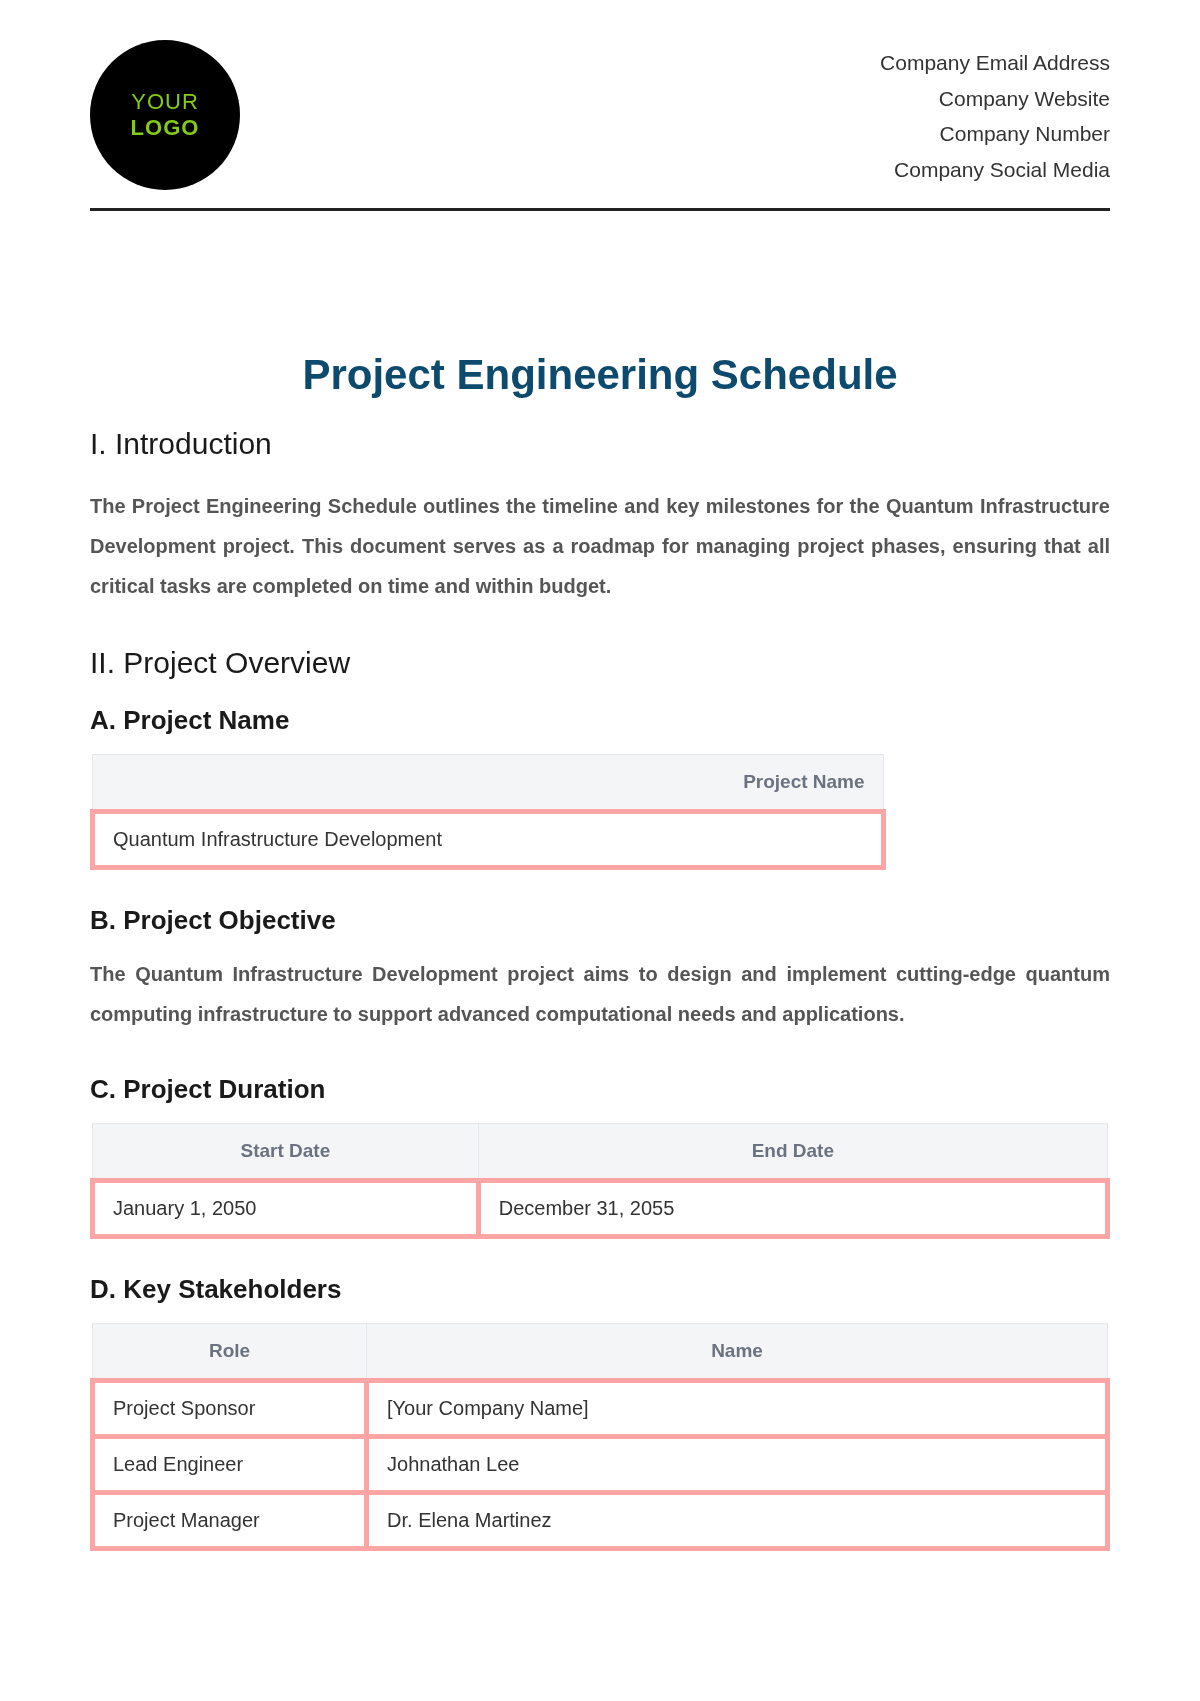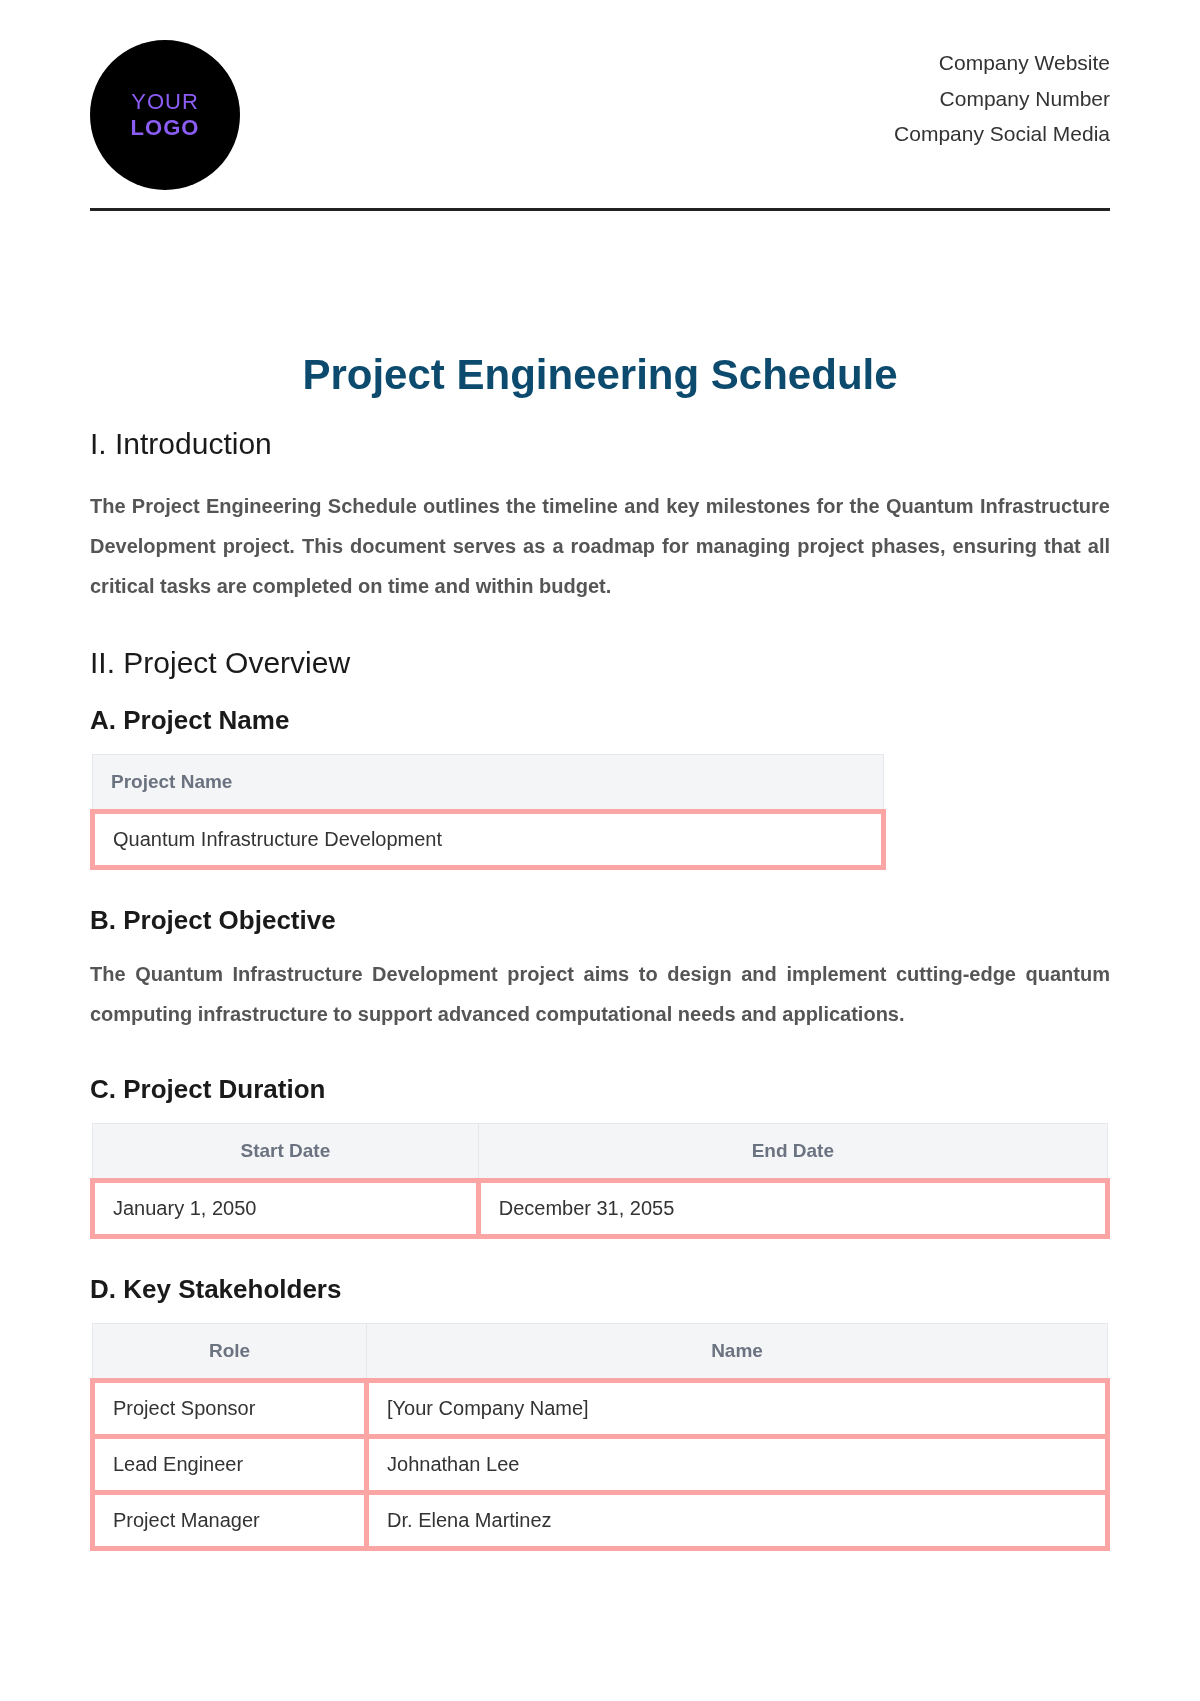--- a/index.html
+++ b/index.html
@@ -23,21 +23,21 @@
     }
     .logo {
       width: 150px;
       height: 150px;
       background: #000;
       border-radius: 50%;
       display: flex;
       flex-direction: column;
       justify-content: center;
       align-items: center;
-      color: #8b5cf6;
+      color: #84cc16;
       font-size: 22px;
       line-height: 1.2;
       text-align: center;
     }
     .logo-line1 {
       font-weight: 400;
       letter-spacing: 1px;
     }
     .logo-line2 {
       font-weight: 700;
@@ -89,21 +89,21 @@
       font-size: 20px;
     }
     table.narrow {
       width: 78%;
     }
     thead th {
       background: #f4f5f7;
       color: #6b7280;
       font-weight: 600;
       padding: 16px 18px;
-      text-align: left;
+      text-align: right;
       border: 1px solid #e5e7eb;
       font-size: 19px;
     }
     thead th.centered {
       text-align: center;
     }
     tbody td {
       padding: 14px 18px;
       border: 5px solid #fca5a5;
       color: #333;
@@ -112,20 +112,21 @@
   </style>
 </head>
 <body>
 
 <div class="header">
   <div class="logo">
     <span class="logo-line1">YOUR</span>
     <span class="logo-line2">LOGO</span>
   </div>
   <div class="company-info">
+    <div>Company Email Address</div>
     <div>Company Website</div>
     <div>Company Number</div>
     <div>Company Social Media</div>
   </div>
 </div>
 
 <hr class="divider">
 
 <h1 class="title">Project Engineering Schedule</h1>
 

